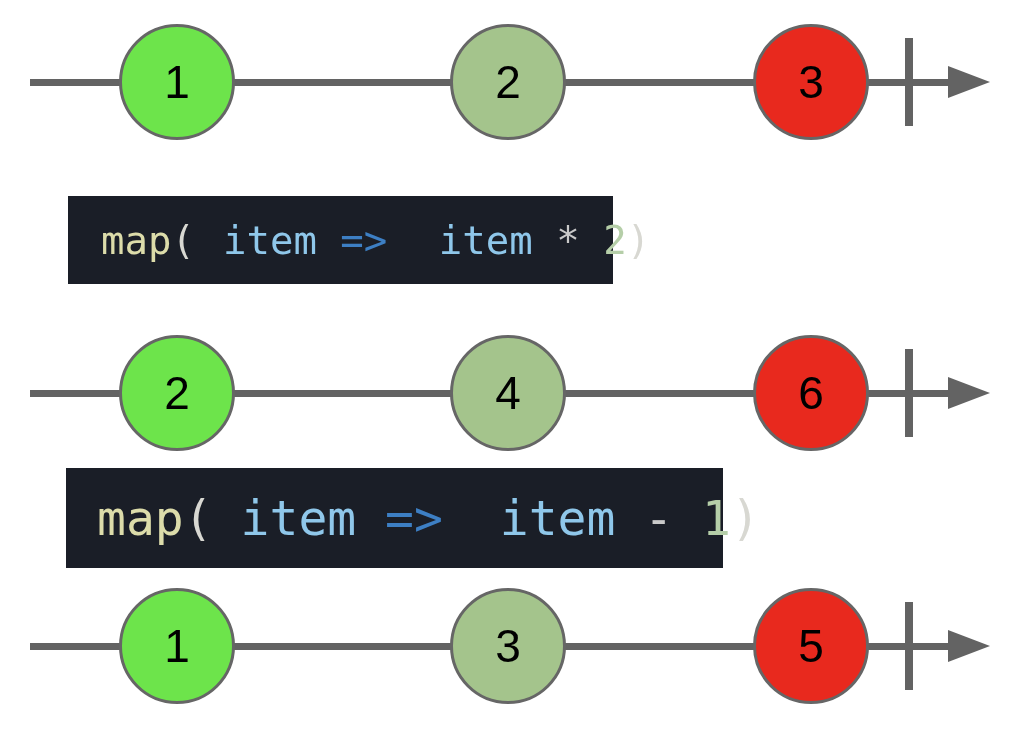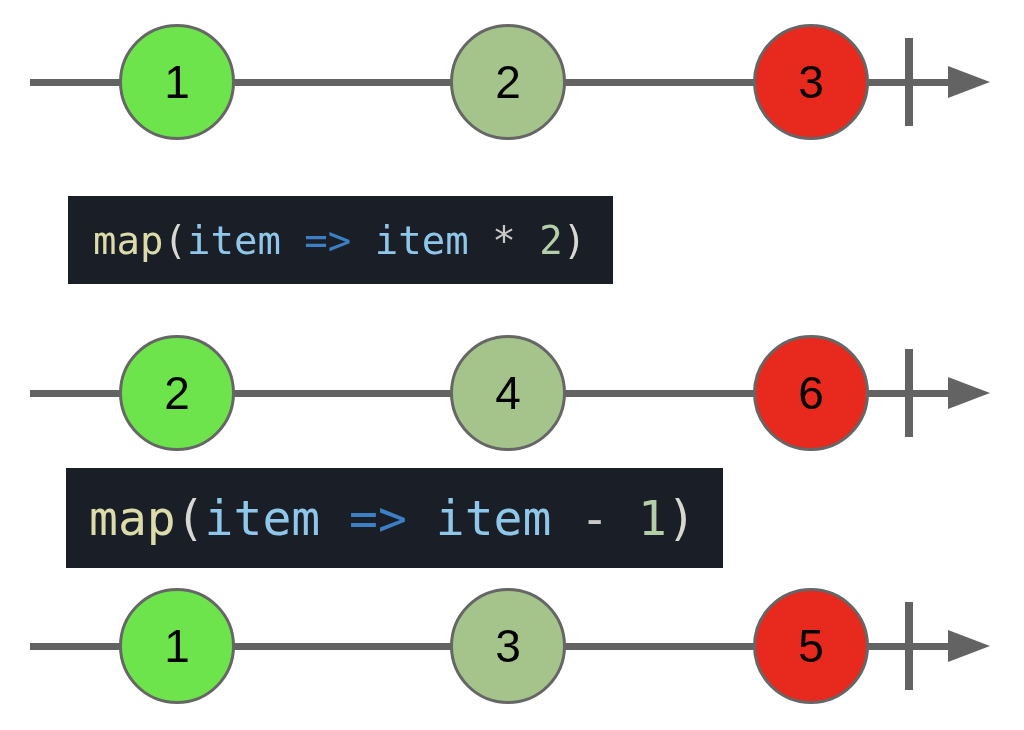--- a/index.html
+++ b/index.html
@@ -94,23 +94,23 @@
   .code-2 {
     left: 66px;
     top: 468px;
     width: 657px;
     height: 100px;
     font-size: 48px;
     padding-left: 23px;
     box-sizing: border-box;
   }
 
-  .t-function    { color: var(--code_function); }
+  .t-function    { color: var(--code_function); margin-left: 8px; }
   .t-punctuation { color: var(--code_punctuation); }
-  .t-parameter   { color: var(--code_parameter); }
+  .t-parameter   { color: var(--code_parameter); margin-left: 28px; }
   .t-arrow       { color: var(--code_arrow); }
   .t-operator    { color: var(--code_operator); }
   .t-number      { color: var(--code_number); }
 </style>
 </head>
 <body>
 
 <div id="canvas">
 
   <div class="stream stream-1">

